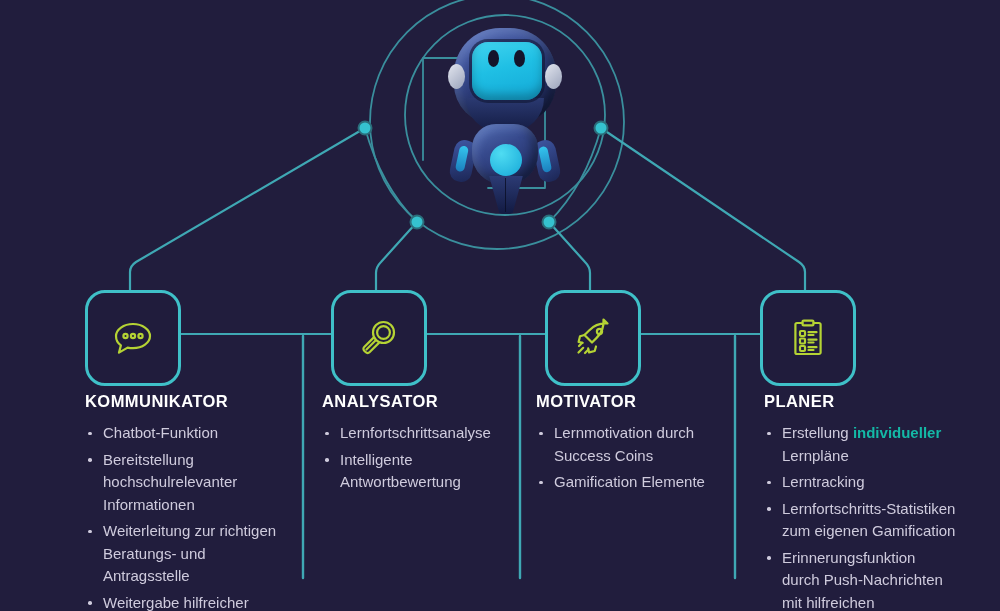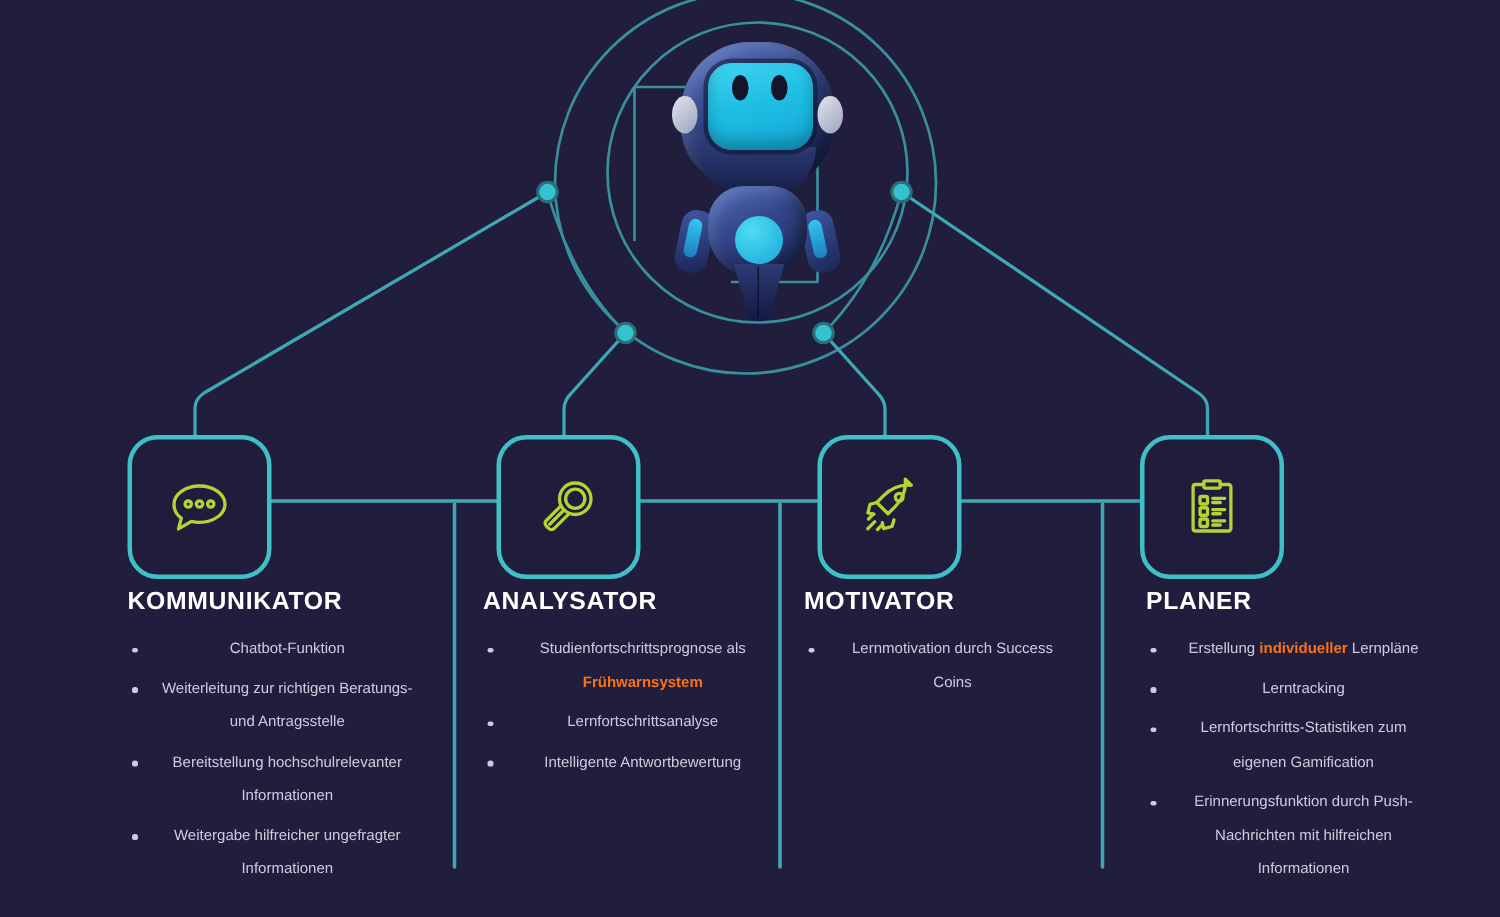--- a/index.html
+++ b/index.html
@@ -60,27 +60,27 @@
 
   
   .col{position:absolute;top:392px;width:195px;}
   .col h3{
     margin:0 0 11px 0;font-size:16.5px;font-weight:bold;letter-spacing:.45px;
     color:#ffffff;
   }
   .col ul{margin:0;padding:0;list-style:none;}
   .col li{
     position:relative;padding-left:18px;margin-bottom:4px;
-    font-size:10px;line-height:22.5px;color:#cfcbdd;font-weight:400;text-align:center;
+    font-size:15px;line-height:22.5px;color:#cfcbdd;font-weight:400;
   }
   .col li:before{
     content:"";position:absolute;left:3px;top:9.5px;width:3.5px;height:3.5px;border-radius:50%;
     background:#cfcbdd;
   }
-  .col li b{font-weight:bold;color:#f97316;}
+  .col li b{font-weight:bold;color:#14b8a6;}
 </style>
 </head>
 <body>
 
 <div id="stage">
 
   <svg id="wires" viewBox="0 0 1000 611">
     <g fill="none" stroke="#3fa8b4" stroke-width="2.2" stroke-linecap="round" stroke-linejoin="round">
 
       <circle cx="505" cy="115" r="100" stroke="#3a8f9d" stroke-width="1.8"></circle>
@@ -184,39 +184,39 @@
         <path d="M23.5 24.7h8M23.5 27.5h5"></path>
         <path d="M23.5 32.2h8M23.5 35h5"></path>
       </svg>
     </span>
   </div>
 
   <div class="col" style="left:85px;">
     <h3>KOMMUNIKATOR</h3>
     <ul>
         <li>Chatbot-Funktion</li>
+        <li>Bereitstellung hochschulrelevanter Informationen</li>
         <li>Weiterleitung zur richtigen Beratungs- und Antragsstelle</li>
-        <li>Bereitstellung hochschulrelevanter Informationen</li>
         <li>Weitergabe hilfreicher ungefragter Informationen</li>
       </ul>
   </div>
 
   <div class="col" style="left:322px;">
     <h3>ANALYSATOR</h3>
     <ul>
-        <li>Studienfortschrittsprognose als <b>Frühwarnsystem</b></li>
         <li>Lernfortschrittsanalyse</li>
         <li>Intelligente Antwortbewertung</li>
       </ul>
   </div>
 
   <div class="col" style="left:536px;width:180px;">
     <h3>MOTIVATOR</h3>
     <ul>
         <li>Lernmotivation durch Success Coins</li>
+        <li>Gamification Elemente</li>
       </ul>
   </div>
 
   <div class="col" style="left:764px;width:192px;">
     <h3>PLANER</h3>
     <ul>
         <li>Erstellung <b>individueller</b> Lernpläne</li>
         <li>Lerntracking</li>
         <li>Lernfortschritts-Statistiken zum eigenen Gamification</li>
         <li>Erinnerungsfunktion durch Push-Nachrichten mit hilfreichen Informationen</li>

